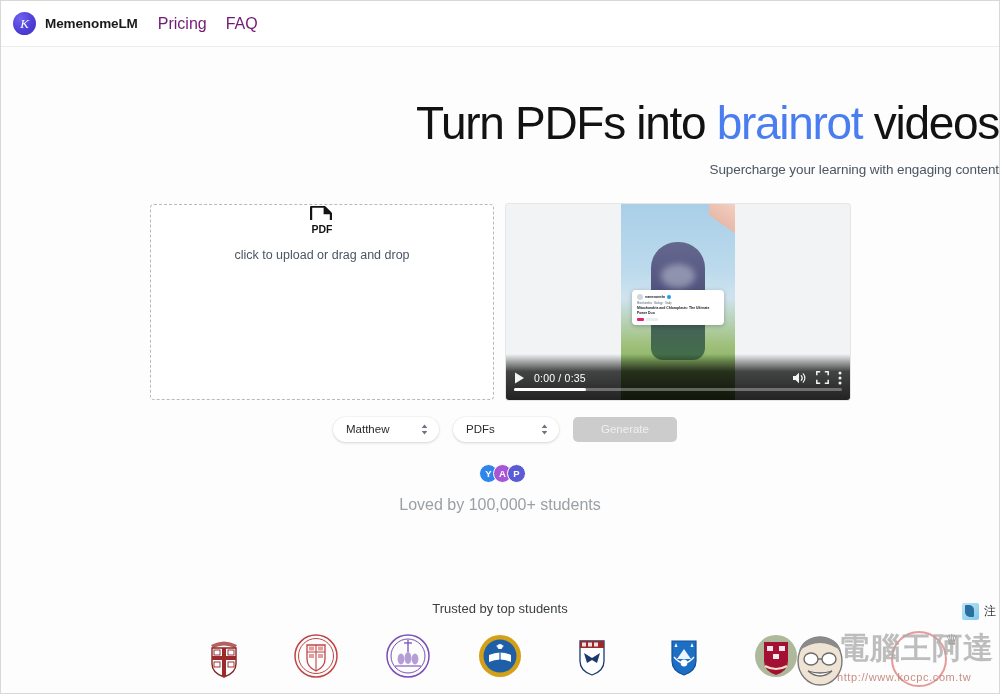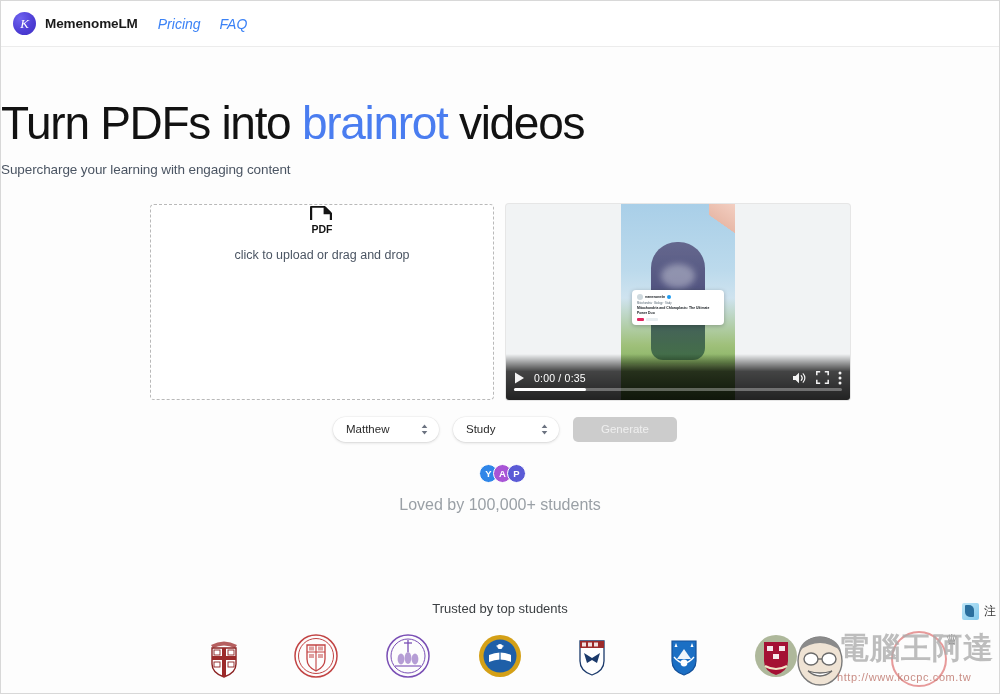--- a/index.html
+++ b/index.html
@@ -63,29 +63,28 @@
     font-weight: bold;
     letter-spacing: -0.1px;
     color: #1a1a1a;
   }
   .nav-links {
     display: flex;
     align-items: center;
     gap: 19px;
   }
   .nav-link {
-    font-size: 14px;
-    color: #3b82f6;
+    font-size: 16px;
+    color: #701a75;
     cursor: pointer;
-    font-style: italic;
   }
 
   
   .hero {
-    text-align: left;
+    text-align: right;
     padding-top: 52px;
   }
   .headline {
     font-size: 46px;
     font-weight: normal;
     letter-spacing: -1.3px;
     color: #121212;
     line-height: 1.08;
   }
   .headline .accent { color: #4a7df0; }
@@ -536,21 +535,21 @@
       <span>Matthew</span>
       <span class="stepper">
         <svg width="7" height="11" viewBox="0 0 7 11">
           <path d="M3.5 0.6 L6.3 4 H0.7 z" fill="#6b7280"></path>
           <path d="M3.5 10.4 L0.7 7 H6.3 z" fill="#6b7280"></path>
         </svg>
       </span>
     </div>
 
     <div class="select-pill">
-      <span>Study</span>
+      <span>PDFs</span>
       <span class="stepper">
         <svg width="7" height="11" viewBox="0 0 7 11">
           <path d="M3.5 0.6 L6.3 4 H0.7 z" fill="#6b7280"></path>
           <path d="M3.5 10.4 L0.7 7 H6.3 z" fill="#6b7280"></path>
         </svg>
       </span>
     </div>
 
     <button class="btn-generate" disabled="" style="background: rgb(204, 204, 204);">Generate</button>
   </div>

